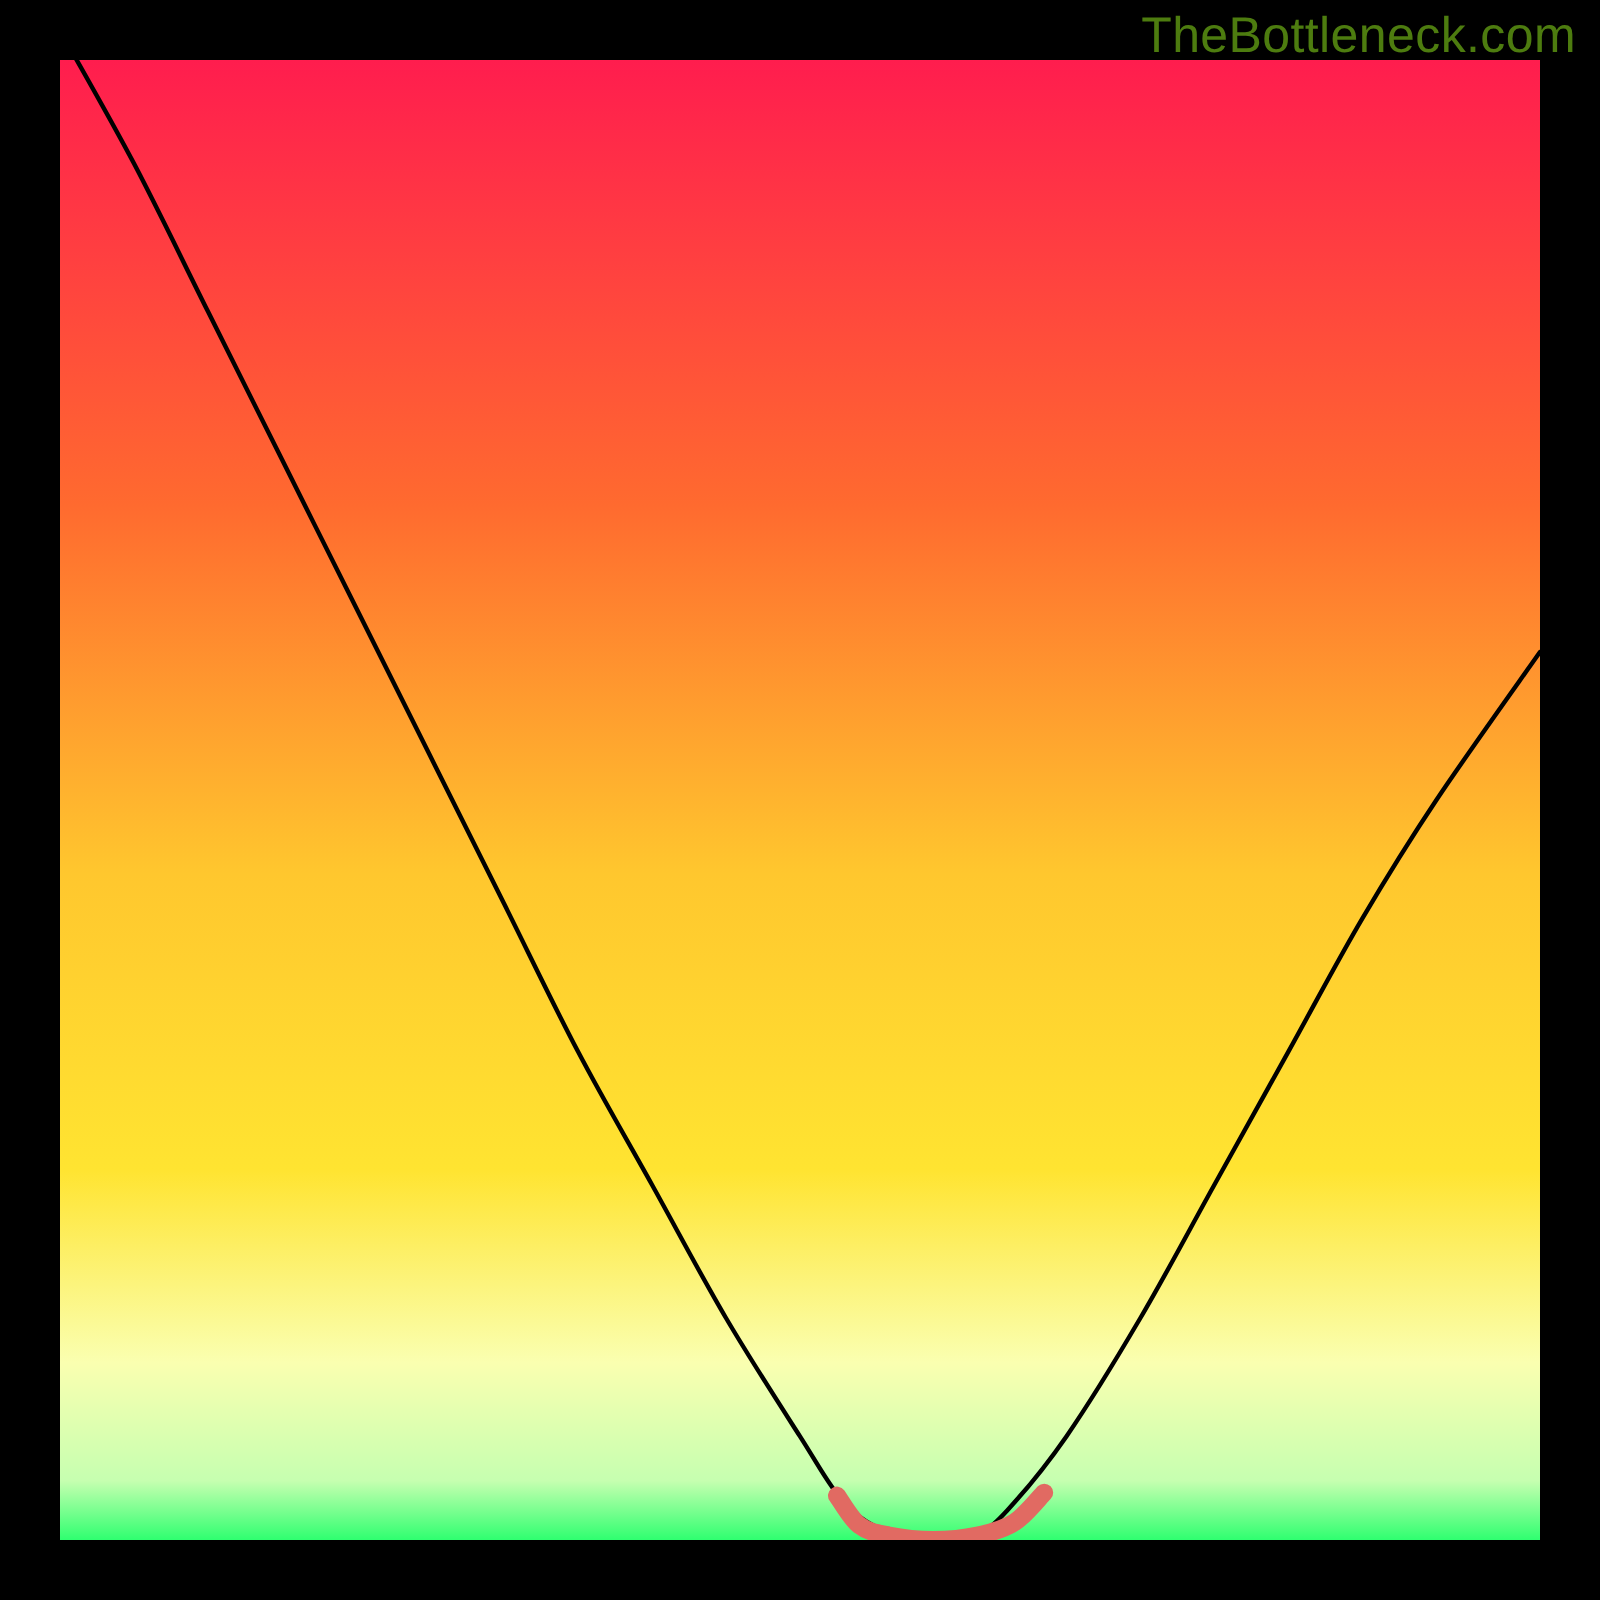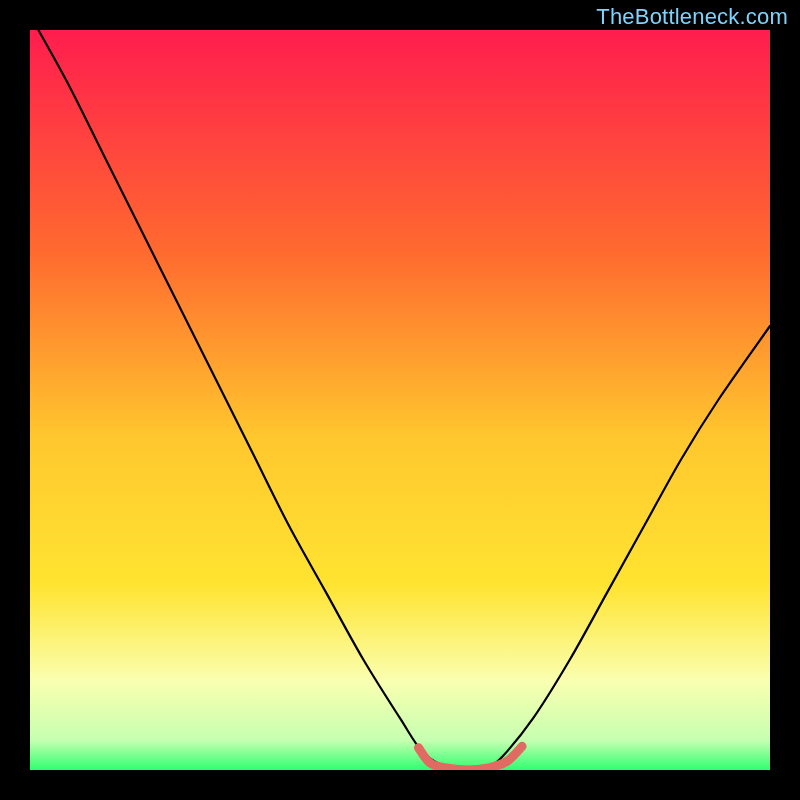--- a/index.html
+++ b/index.html
@@ -14,22 +14,22 @@
   .frame {
     position: relative;
     width: 800px;
     height: 800px;
     background: #000;
   }
   .watermark {
     position: absolute;
     top: 4px;
     right: 12px;
-    color: #7dd3fc;
-    font-size: 22px;
+    color: #4d7c0f;
+    font-size: 25px;
     font-weight: 500;
     letter-spacing: 0.2px;
     z-index: 10;
   }
   .plot-area {
     position: absolute;
     left: 30px;
     top: 30px;
     width: 740px;
     height: 740px;

